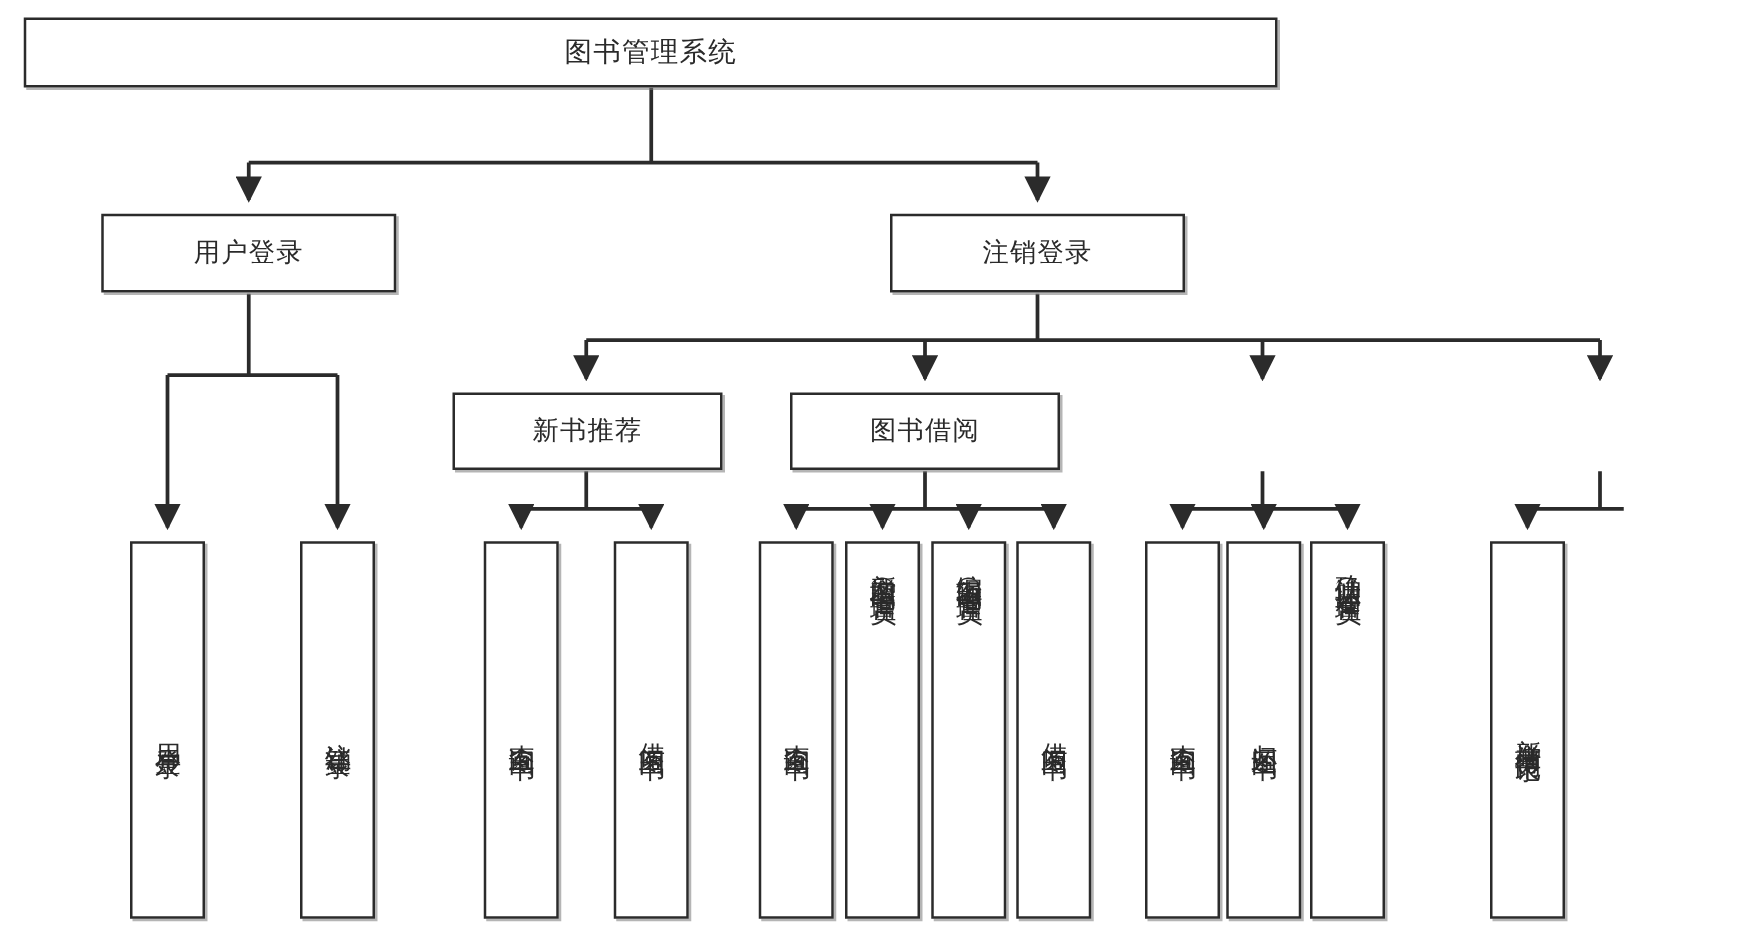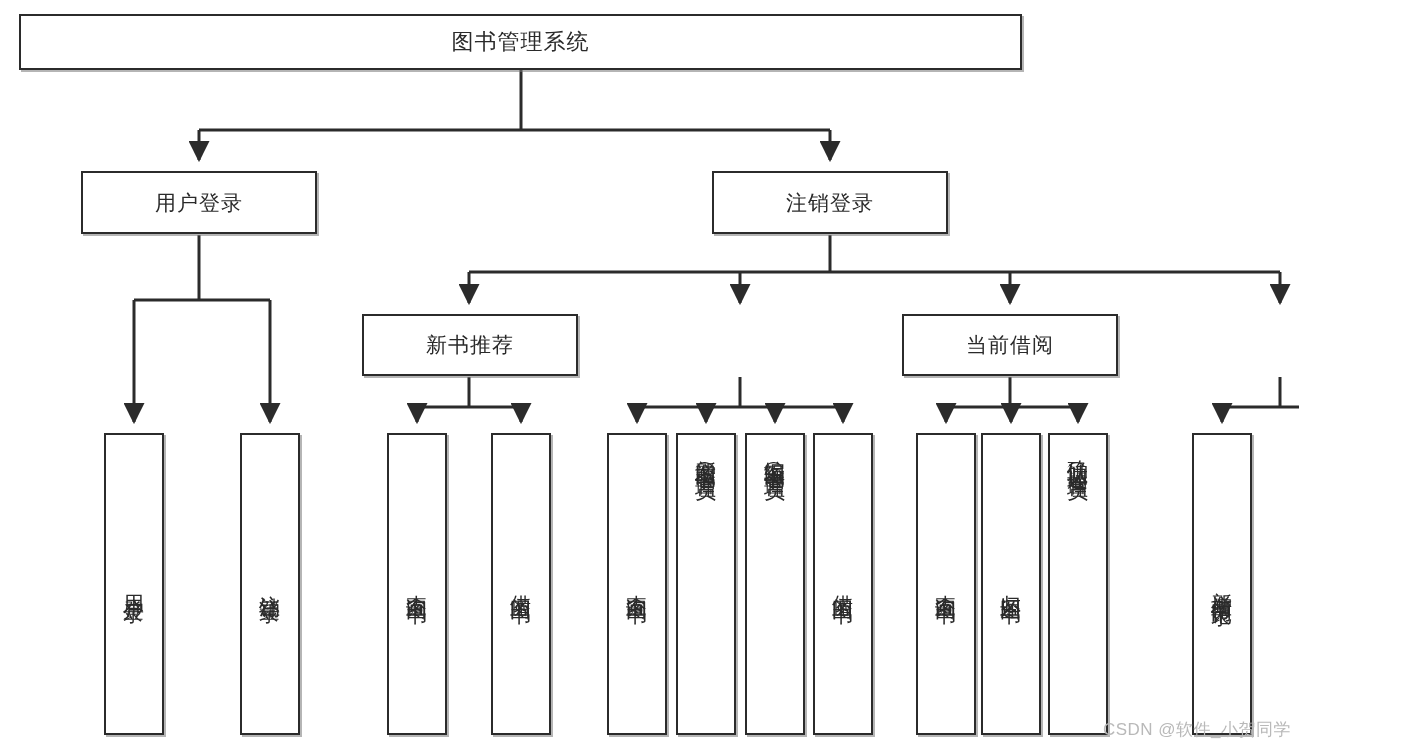--- a/index.html
+++ b/index.html
@@ -136,22 +136,22 @@
   <div class="node" style="left:81px; top:171px; width:236px; height:63px;">
     <span class="node-label">用户登录</span>
   </div>
   <div class="node" style="left:712px; top:171px; width:236px; height:63px;">
     <span class="node-label">注销登录</span>
   </div>
 
   <div class="node" style="left:362px; top:314px; width:216px; height:62px;justify-content:center;">
     <span class="node-label">新书推荐</span>
   </div>
-  <div class="node" style="left:902px; top:314px; width:216px; height:62px;">
-    <span class="node-label">当前借阅</span>
+  <div class="node" style="left:632px; top:314px; width:216px; height:62px;">
+    <span class="node-label">图书借阅</span>
   </div>
 
   <div class="node leaf centered" style="left:104px; top:433px; width:60px; height:302px;">
     <span class="node-label">用户登录</span>
   </div>
   <div class="node leaf centered" style="left:240px; top:433px; width:60px; height:302px;">
     <span class="node-label">注销登录</span>
   </div>
 
   <div class="node leaf centered" style="left:387px; top:433px; width:60px; height:302px;">
@@ -184,14 +184,13 @@
     <span class="node-label">确认归还（管理员）</span>
   </div>
 
   <div class="node leaf centered" style="left:1192px; top:433px; width:60px; height:302px;">
     <span class="node-label">新增借阅记录</span>
   </div>
   <div class="node leaf centered" style="left:1310px; top:433px; width:60px; height:302px;">
     <span class="node-label">查询借阅记录</span>
   </div>
 
-  <div id="watermark">CSDN @软件_小贺同学</div>
 </div>
 
 </body></html>

